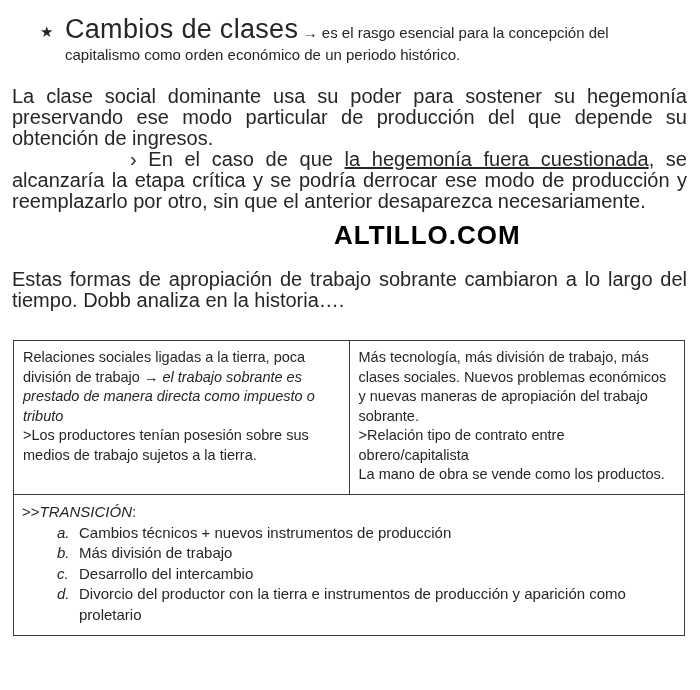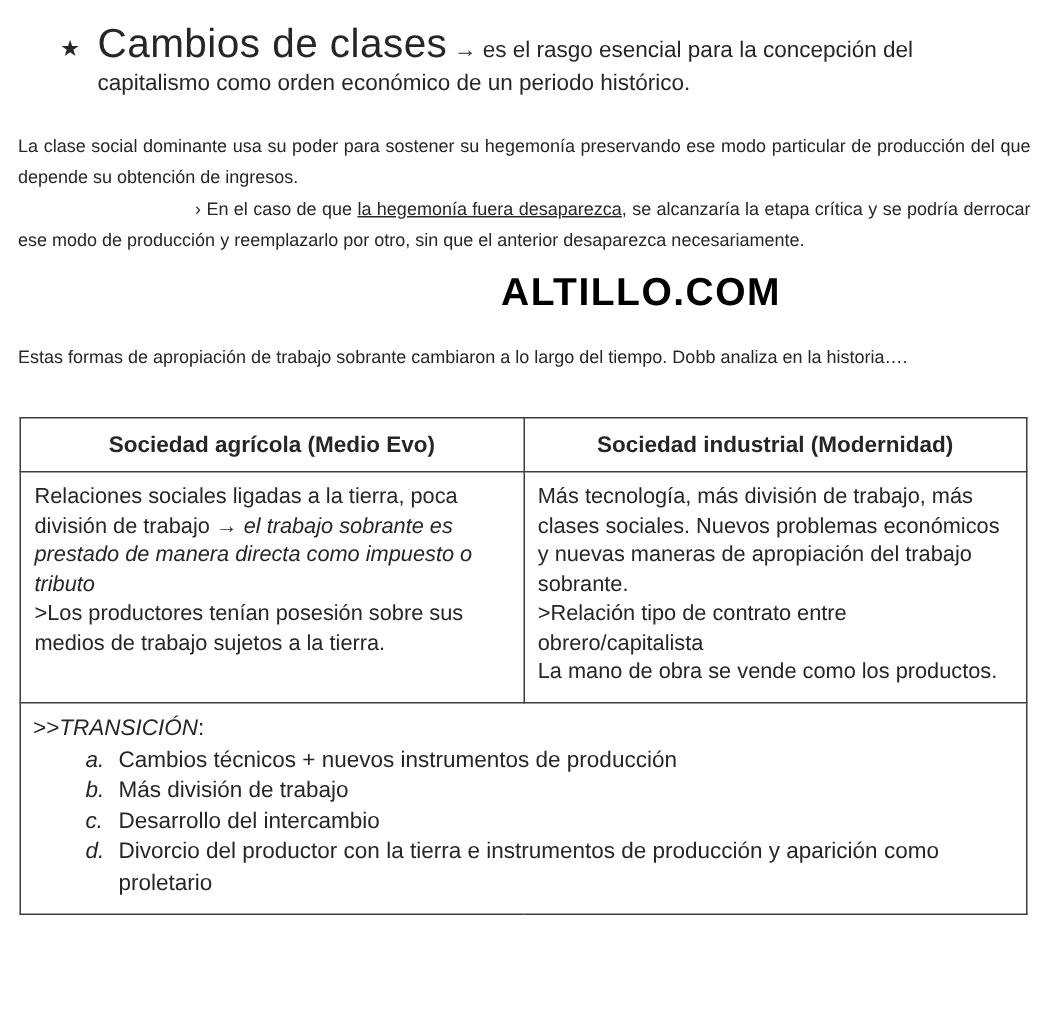--- a/index.html
+++ b/index.html
@@ -33,21 +33,21 @@
     line-height: 30px;
     letter-spacing: 0.3px;
   }
   .title-small {
     font-size: 15px;
   }
 
   
   .para {
     margin: 20px 13px 0 12px;
-    font-size: 12px;
+    font-size: 20px;
     line-height: 21px;
     text-align: justify;
   }
   .para.p2 { margin-top: 0; text-indent: 118px; }
   .underline { text-decoration: underline; }
 
   
   .watermark {
     margin: 9px 0 0 334px;
     font-size: 26px;
@@ -110,32 +110,28 @@
   <div class="heading">
     <span class="star">★</span>
     <div class="heading-text">
       <span class="title-large">Cambios de clases</span>
       <span class="title-small">→ es el rasgo esencial para la concepción del capitalismo como orden económico de un periodo histórico.</span>
     </div>
   </div>
 
   <p class="para p1">La clase social dominante usa su poder para sostener su hegemonía preservando ese modo particular de producción del que depende su obtención de ingresos.</p>
 
-  <p class="para p2"><span>› En el caso de que </span><span class="underline">la hegemonía fuera desaparezca</span><span>, se alcanzaría la etapa crítica y se podría derrocar ese modo de producción y reemplazarlo por otro, sin que el anterior desaparezca necesariamente.</span></p>
+  <p class="para p2"><span>› En el caso de que </span><span class="underline">la hegemonía fuera cuestionada</span><span>, se alcanzaría la etapa crítica y se podría derrocar ese modo de producción y reemplazarlo por otro, sin que el anterior desaparezca necesariamente.</span></p>
 
   <div class="watermark">ALTILLO.COM</div>
 
   <p class="para p3">Estas formas de apropiación de trabajo sobrante cambiaron a lo largo del tiempo. Dobb analiza en la historia….</p>
 
   <table class="tbl">
     <tbody>
-      <tr>
-        <th>Sociedad agrícola (Medio Evo)</th>
-        <th>Sociedad industrial (Modernidad)</th>
-      </tr>
       <tr>
         <td class="cell">
           <div><span>Relaciones sociales ligadas a la tierra, poca división de trabajo → </span><span class="it">el trabajo sobrante es prestado de manera directa como impuesto o tributo</span></div>
           <div>&gt;Los productores tenían posesión sobre sus medios de trabajo sujetos a la tierra.</div>
         </td>
         <td class="cell">
           <div>Más tecnología, más división de trabajo, más clases sociales. Nuevos problemas económicos y nuevas maneras de apropiación del trabajo sobrante.</div>
           <div>&gt;Relación tipo de contrato entre obrero/capitalista</div>
           <div>La mano de obra se vende como los productos.</div>
         </td>

